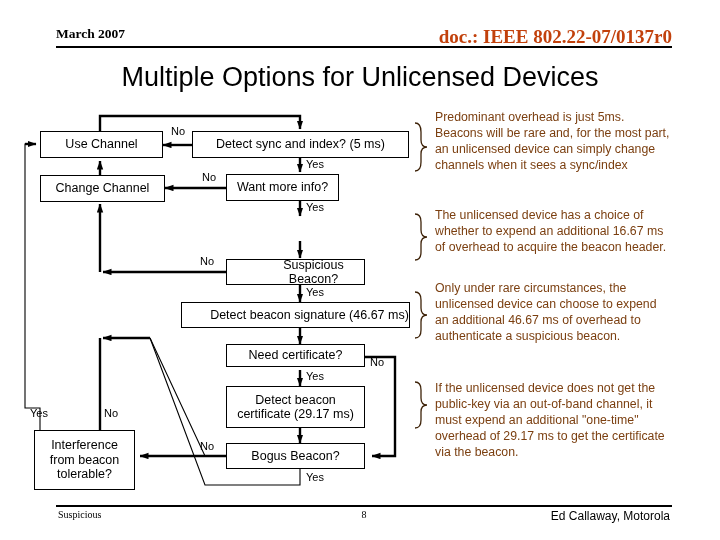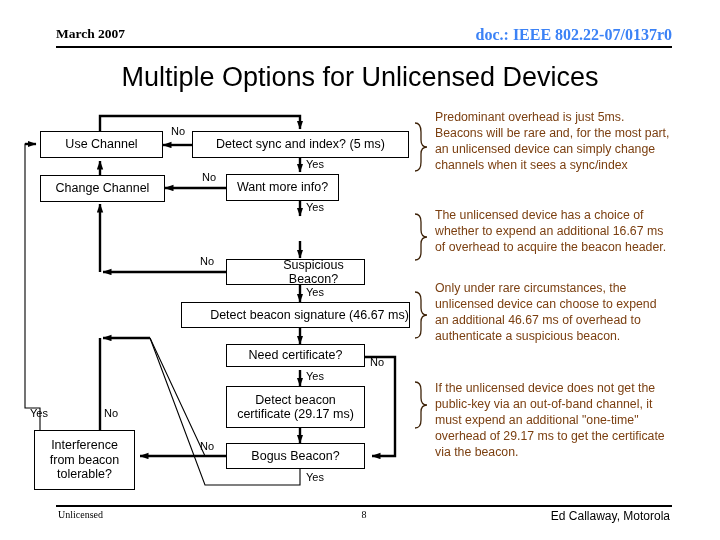--- a/index.html
+++ b/index.html
@@ -4,21 +4,21 @@
 <style>
   html,body{margin:0;padding:0;}
   body{
     width:720px;height:540px;background:#ffffff;
     font-family:"Liberation Sans", sans-serif;
     position:relative;overflow:hidden;
   }
   
   #header{position:absolute;left:56px;top:26px;width:616px;height:24px;}
   #header .hdr-left{position:absolute;left:0;top:0;font-family:"Liberation Serif",serif;font-weight:bold;font-size:13.5px;color:#000;}
-  #header .hdr-right{position:absolute;right:0;top:0;font-family:"Liberation Serif",serif;font-weight:bold;font-size:16px;color:#3b82f6;}
+  #header .hdr-right{position:absolute;right:0;top:0;font-family:"Liberation Serif",serif;font-weight:bold;font-size:19px;color:#c2410c;}
   #header .hdr-rule{position:absolute;left:0;top:20px;width:616px;height:0;border-top:2px solid #000;}
   #slide-title{position:absolute;left:0;top:62px;width:720px;text-align:center;
     font-size:27px;color:#000;font-family:"Liberation Sans",sans-serif;}
   
   #footer{position:absolute;left:56px;top:505px;width:616px;height:30px;}
   #footer .ft-rule{position:absolute;left:0;top:0;width:616px;height:0;border-top:2px solid #000;}
   #footer .ft-left{position:absolute;left:2px;top:4px;font-family:"Liberation Serif",serif;font-size:10px;color:#000;}
   #footer .ft-center{position:absolute;left:0;top:4px;width:616px;text-align:center;font-family:"Liberation Serif",serif;font-size:10px;color:#000;}
   #footer .ft-right{position:absolute;right:2px;top:4px;font-family:Liberation Sans, sans-serif;font-size:12px;color:#000;}
   .node{position:absolute;border:1.6px solid #000;background:#fff;
@@ -183,16 +183,16 @@
 an additional 46.67 ms of overhead to
 authenticate a suspicious beacon.</div>
 <div class="annot" style="left:435px;top:381px;width:282px;">If the unlicensed device does not get the
 public-key via an out-of-band channel, it
 must expend an additional "one-time"
 overhead of 29.17 ms to get the certificate
 via the beacon.</div>
 
 <div id="footer">
   <div class="ft-rule"></div>
-  <div class="ft-left">Unlicensed</div>
+  <div class="ft-left">Suspicious</div>
   <div class="ft-center">8</div>
   <div class="ft-right">Ed Callaway, Motorola</div>
 </div>
 
 </body></html>

